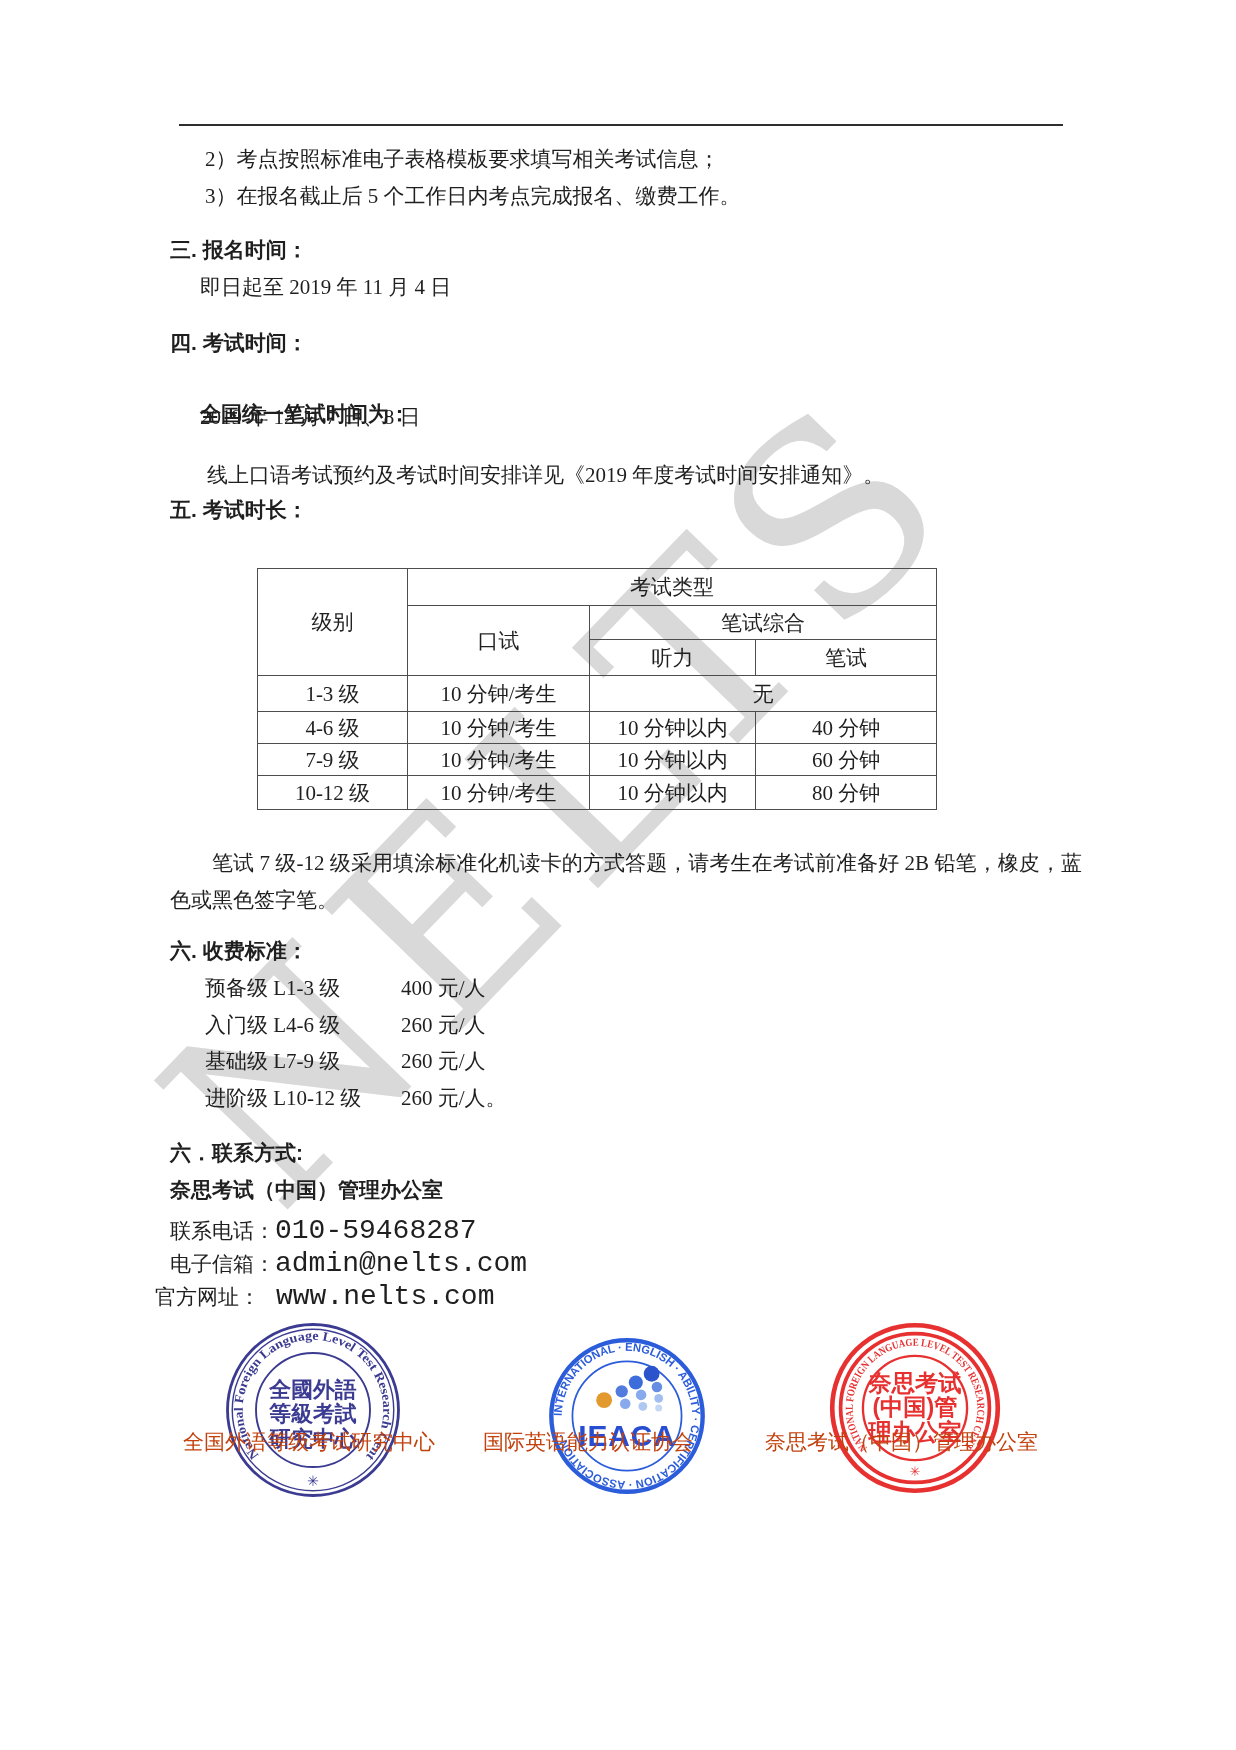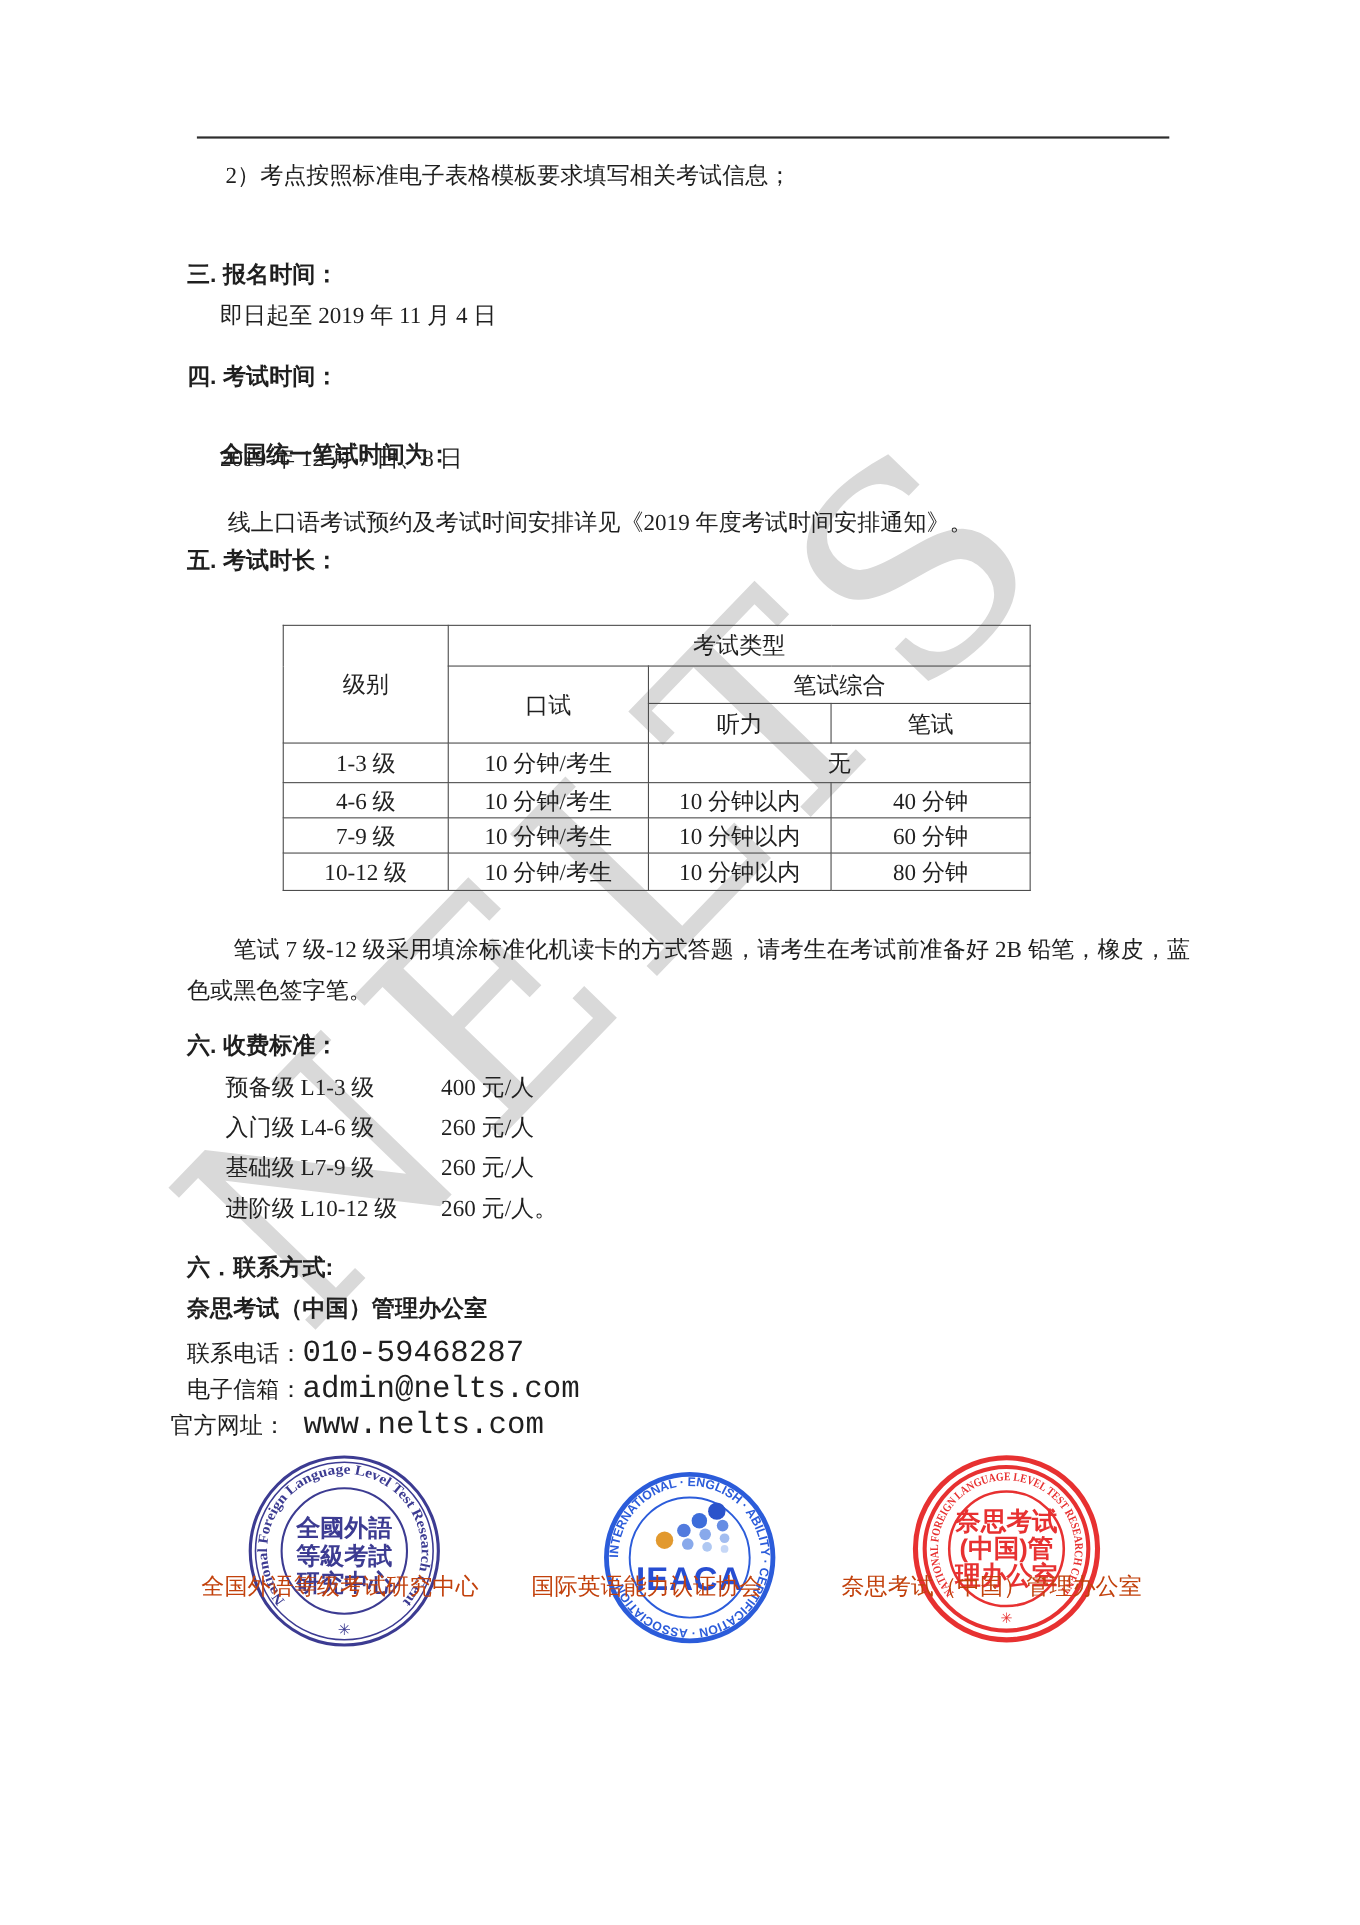--- a/index.html
+++ b/index.html
@@ -25,20 +25,21 @@
 </head>
 <body>
 
 <div class="page">
 
   <div class="abs watermark" style="left:560px;top:800px;">NELTS</div>
 
   <div class="abs rule" style="left:179px;top:124px;width:884px;"></div>
 
   <div class="abs txt" style="left:205px;top:146px;">2）考点按照标准电子表格模板要求填写相关考试信息；</div>
+  <div class="abs txt" style="left:205px;top:183px;">3）在报名截止后 5 个工作日内考点完成报名、缴费工作。</div>
 
   <div class="abs txt heading" style="left:170px;top:237px;">三. 报名时间：</div>
   <div class="abs txt" style="left:200px;top:274px;">即日起至 2019 年 11 月 4 日</div>
 
   <div class="abs txt heading" style="left:170px;top:330px;">四. 考试时间：</div>
   <div class="abs txt bold-cn" style="left:200px;top:367px;margin-top:34px;">全国统一笔试时间为：</div>
   <div class="abs txt" style="left:200px;top:404px;">2019 年 12 月 7 日、8 日</div>
   <div class="abs txt" style="left:207px;top:441px;margin-top:21px;">线上口语考试预约及考试时间安排详见《2019 年度考试时间安排通知》。</div>
 
   <div class="abs txt heading" style="left:170px;top:497px;">五. 考试时长：</div>

